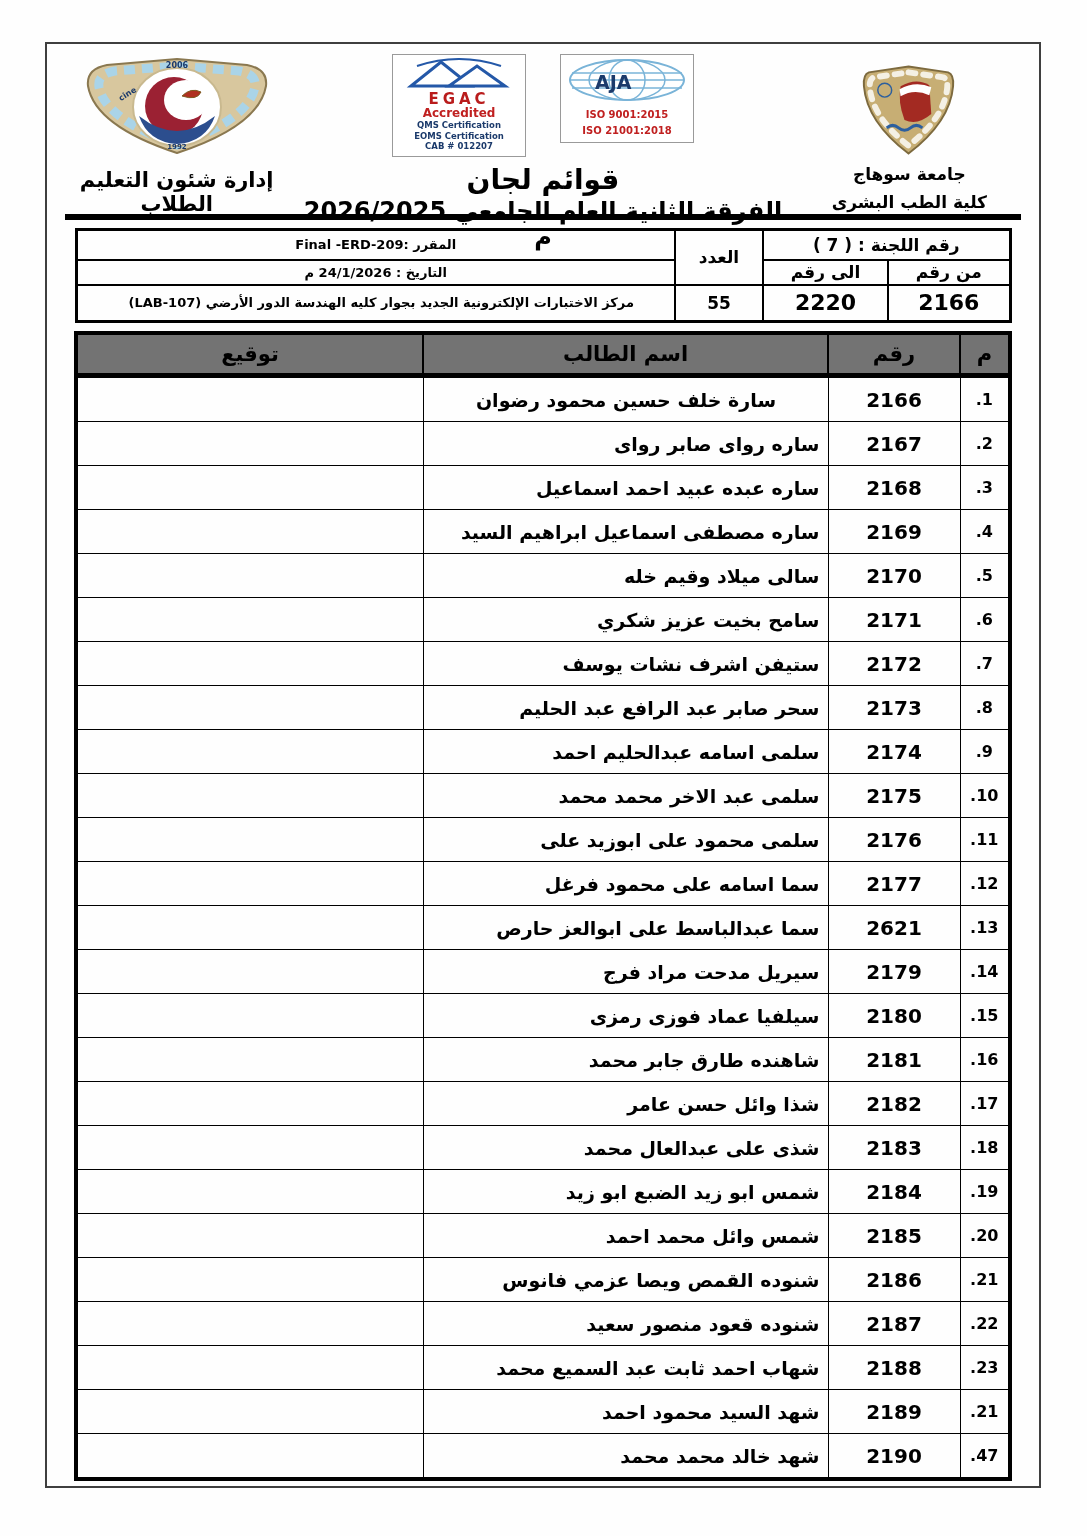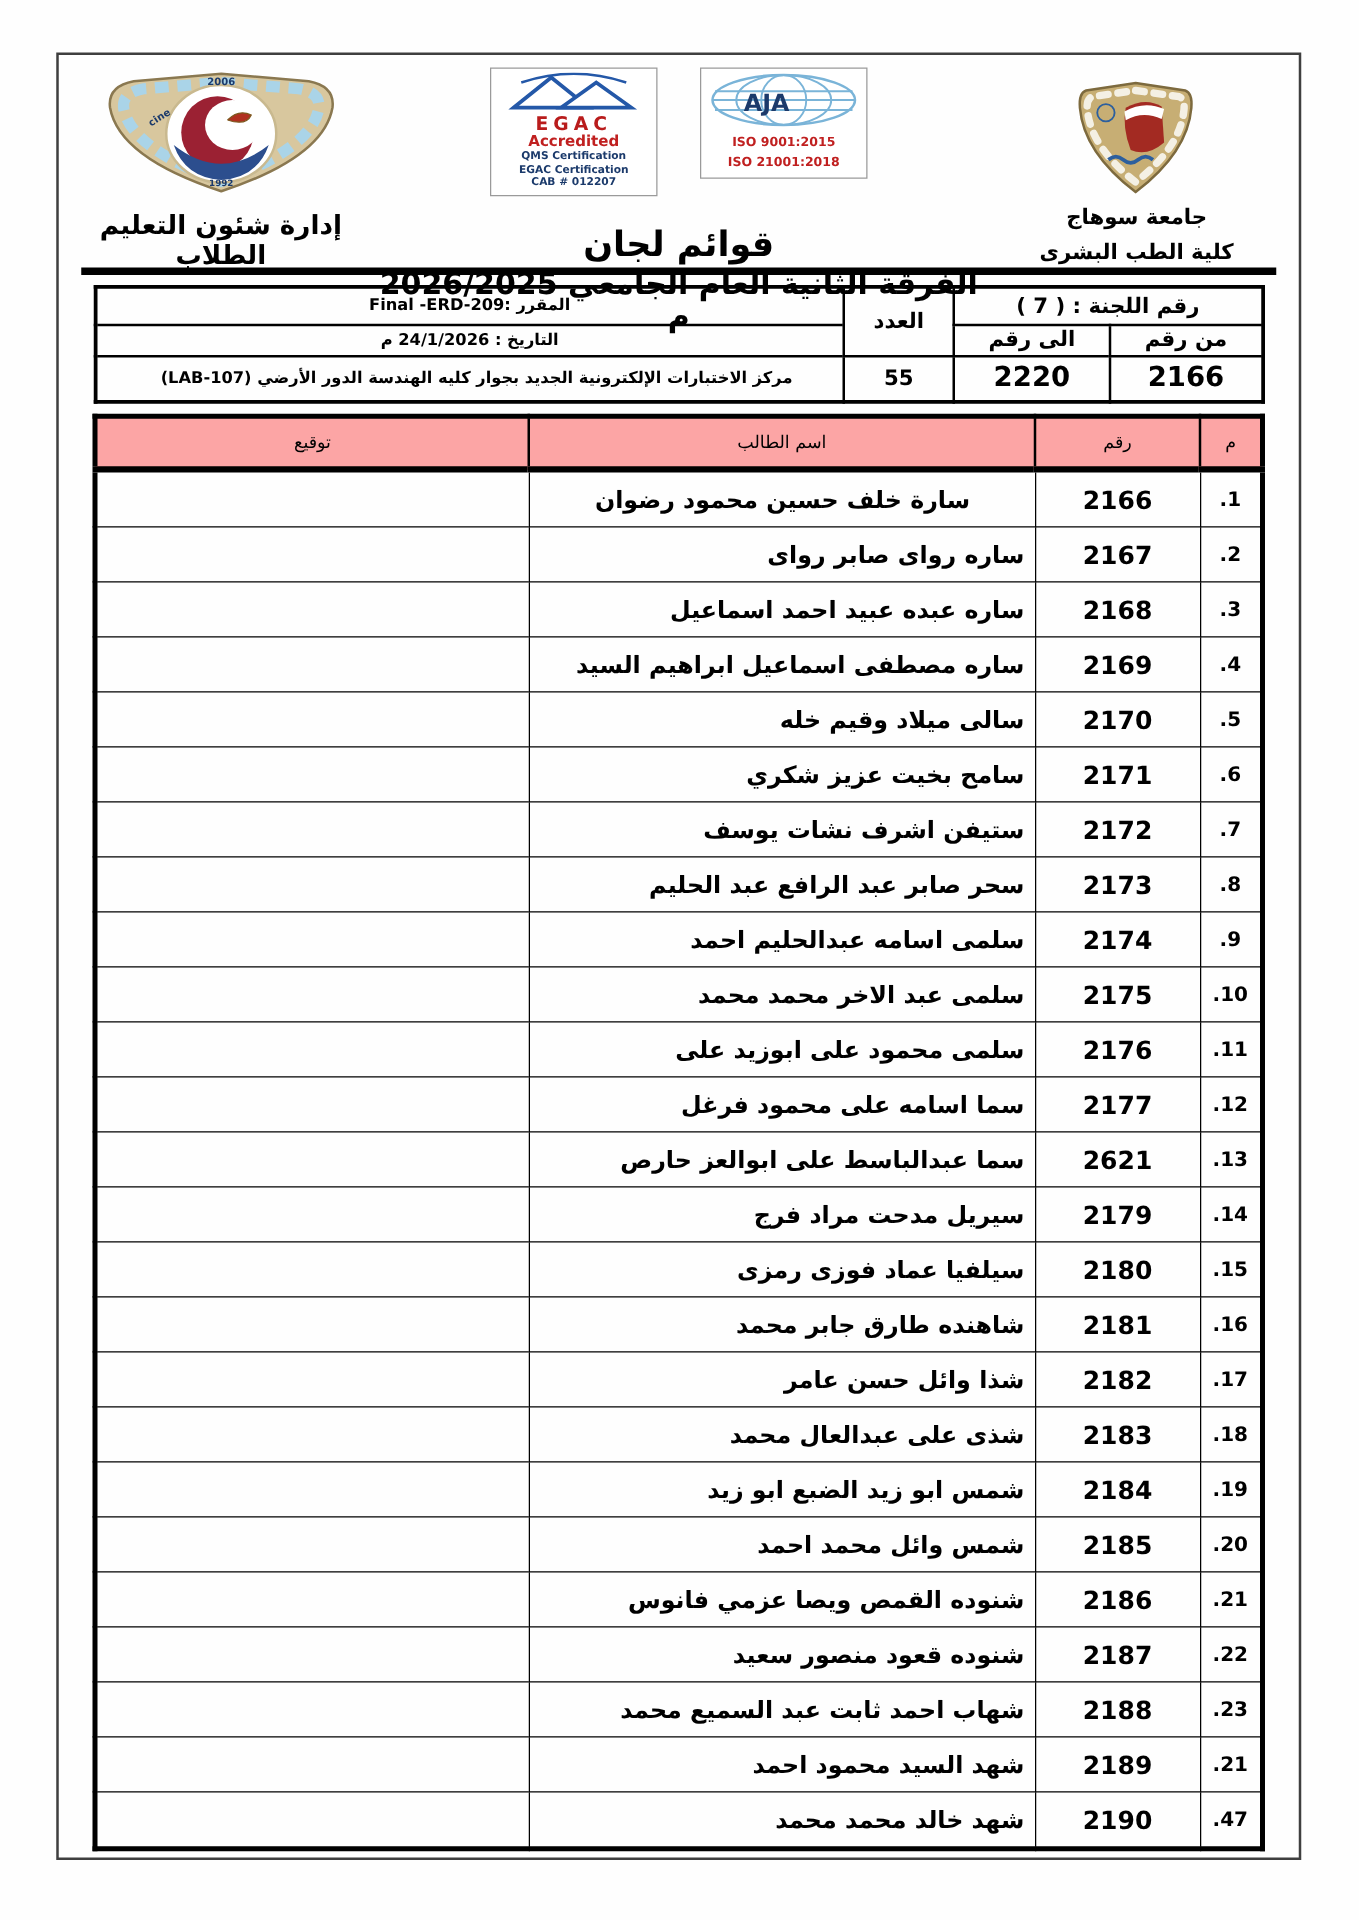--- a/index.html
+++ b/index.html
@@ -15,37 +15,37 @@
   .h-center{width:52%;}
   .h-left{width:24%;padding-top:4px;}
   .org-text{font-weight:bold;font-size:17px;line-height:1.5;margin-top:2px;}
   .dept-text{font-weight:bold;font-size:21px;margin-top:8px;}
   .cert-row{display:flex;direction:ltr;justify-content:center;gap:34px;margin-top:2px;align-items:flex-start;}
   .cert-box{border:1px solid #9a9a9a;width:134px;padding:3px 4px 4px;background:#fff;box-sizing:border-box;direction:ltr;}
   .egac-name{color:#b91c1c;font-weight:bold;font-size:15px;letter-spacing:4px;line-height:1;}
   .egac-accredited{color:#c02020;font-weight:bold;font-size:12px;line-height:1.1;}
   .cert-small{color:#1b3a6b;font-weight:bold;font-size:8.5px;line-height:1.25;}
   .aja-small{color:#c02020;font-weight:bold;font-size:10px;line-height:1.4;margin-top:2px;}
-  .doc-title{font-weight:bold;font-size:28px;margin-top:24px;line-height:1.1;}
+  .doc-title{font-weight:bold;font-size:28px;margin-top:8px;line-height:1.1;}
   .doc-subtitle{font-weight:bold;font-size:24px;margin-top:2px;line-height:1.1;}
   .hr-thick{height:6px;background:#000;margin:4px 4px 0 4px;}
 
   
   table{border-collapse:collapse;}
   .info-table{width:934px;margin:8px auto 0;table-layout:fixed;border:3px solid #000;}
   .info-table td{border:2px solid #000;text-align:center;font-weight:bold;vertical-align:middle;}
   .r1{height:30px;} .r2{height:25px;} .r3{height:37px;}
   .lbl{font-size:17px;} .big-lbl{font-size:13px;}
   .num-val{font-size:22px;font-weight:bold;}
   .loc{font-size:13px;padding-left:12px;}
 
   
   .main-table{width:934px;margin:8px auto 0;table-layout:fixed;border:4px solid #000;}
-  .main-table th{background:#fca5a5;border:2px solid #000;border-bottom:5px solid #000;
-                 font-size:14px;font-weight:normal;height:36px;}
+  .main-table th{background:#737373;border:2px solid #000;border-bottom:5px solid #000;
+                 font-size:21px;font-weight:bold;height:36px;}
   .main-table td{border:1.5px solid #000;height:41px;font-weight:bold;vertical-align:middle;}
   .c-idx{text-align:center;font-size:16px;}
   .c-num{text-align:center;font-size:20px;}
   .c-name{padding-right:8px;font-size:19px;}
   .main-table tbody tr:first-child .c-name{text-align:center;padding-right:0;}
 
   svg text{font-family:"DejaVu Sans",sans-serif;}
 </style>
 </head>
 <body>
@@ -74,21 +74,21 @@
         <div class="cert-row">
           <div class="cert-box">
             <svg width="124" height="30" viewBox="0 0 124 30">
               <path d="M14 28 L44 4 L74 28 Z" fill="#fff" stroke="#2458a8" stroke-width="3"></path>
               <path d="M52 28 L80 8 L108 28 Z" fill="#fff" stroke="#2458a8" stroke-width="3"></path>
               <path d="M20 8 Q62 -6 104 8" fill="none" stroke="#2458a8" stroke-width="2"></path>
             </svg>
             <div class="egac-name">EGAC</div>
             <div class="egac-accredited">Accredited</div>
             <div class="cert-small">QMS Certification</div>
-            <div class="cert-small">EGAC Certification</div>
+            <div class="cert-small">EOMS Certification</div>
             <div class="cert-small">CAB # 012207</div>
           </div>
           <div class="cert-box">
             <svg width="124" height="44" viewBox="0 0 124 44">
               <ellipse cx="62" cy="22" rx="57" ry="20" fill="none" stroke="#7ab4d8" stroke-width="2"></ellipse>
               <ellipse cx="62" cy="22" rx="38" ry="20" fill="none" stroke="#7ab4d8" stroke-width="1.5"></ellipse>
               <ellipse cx="62" cy="22" rx="18" ry="20" fill="none" stroke="#7ab4d8" stroke-width="1.5"></ellipse>
               <line x1="7" y1="15" x2="117" y2="15" stroke="#7ab4d8" stroke-width="1.5"></line>
               <line x1="5" y1="22" x2="119" y2="22" stroke="#7ab4d8" stroke-width="1.5"></line>
               <line x1="7" y1="30" x2="117" y2="30" stroke="#7ab4d8" stroke-width="1.5"></line>

